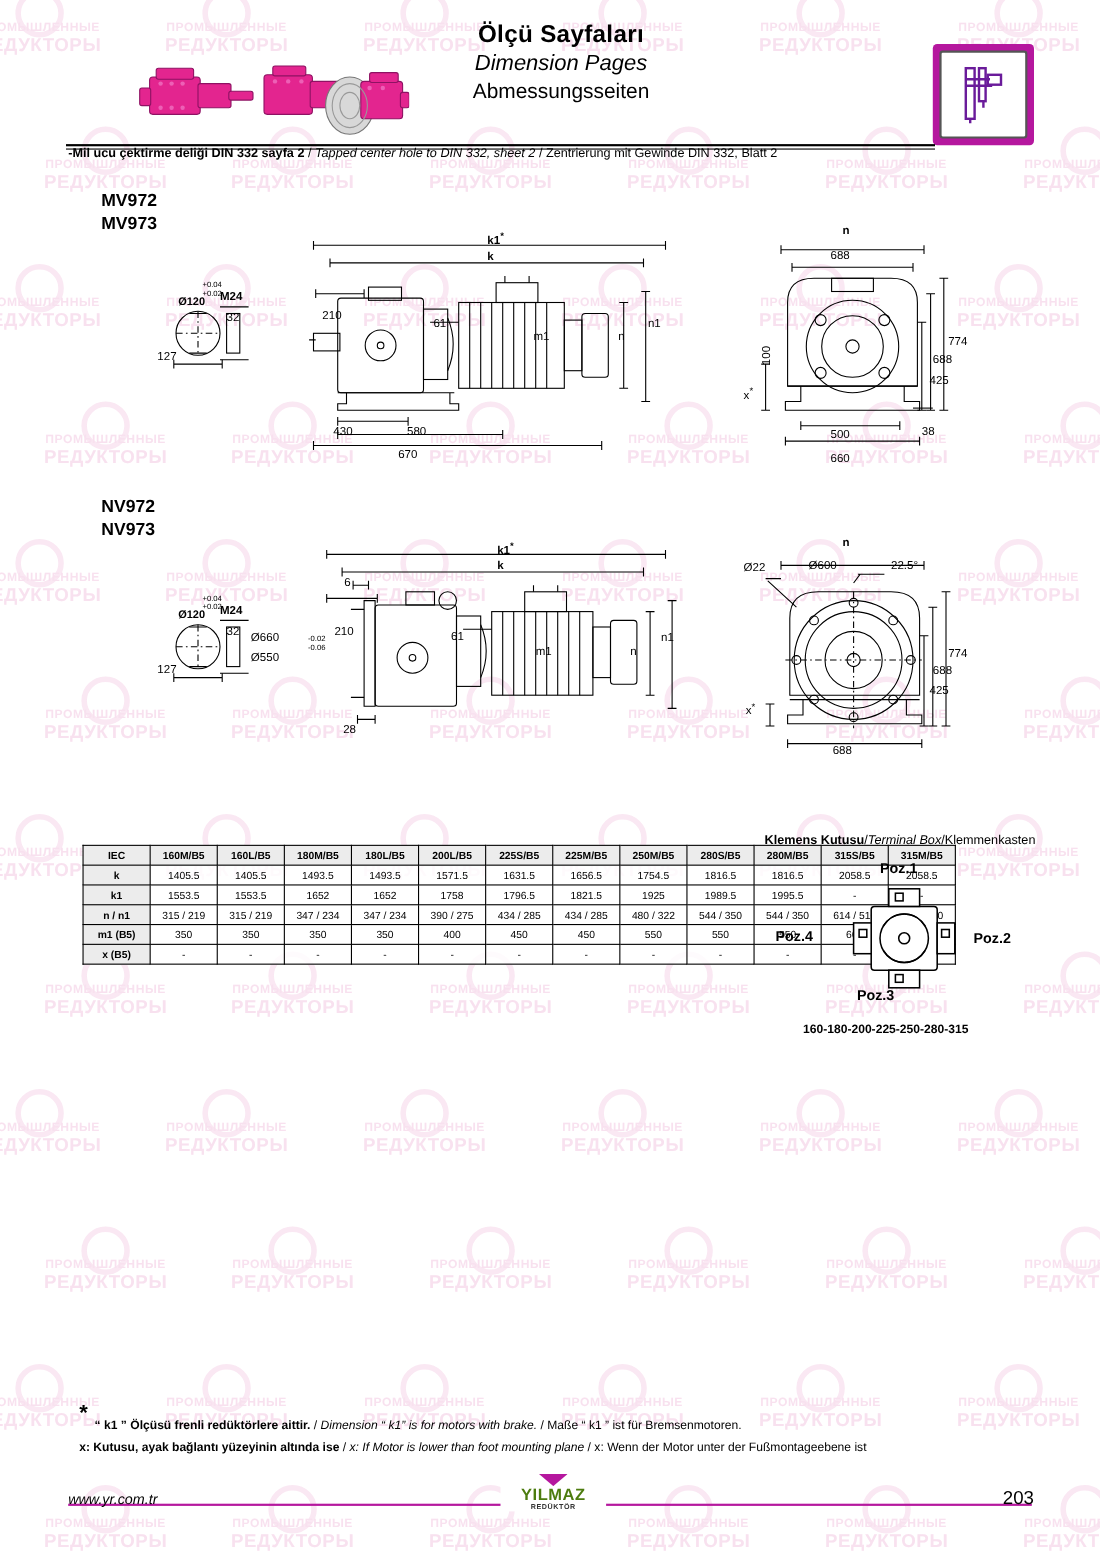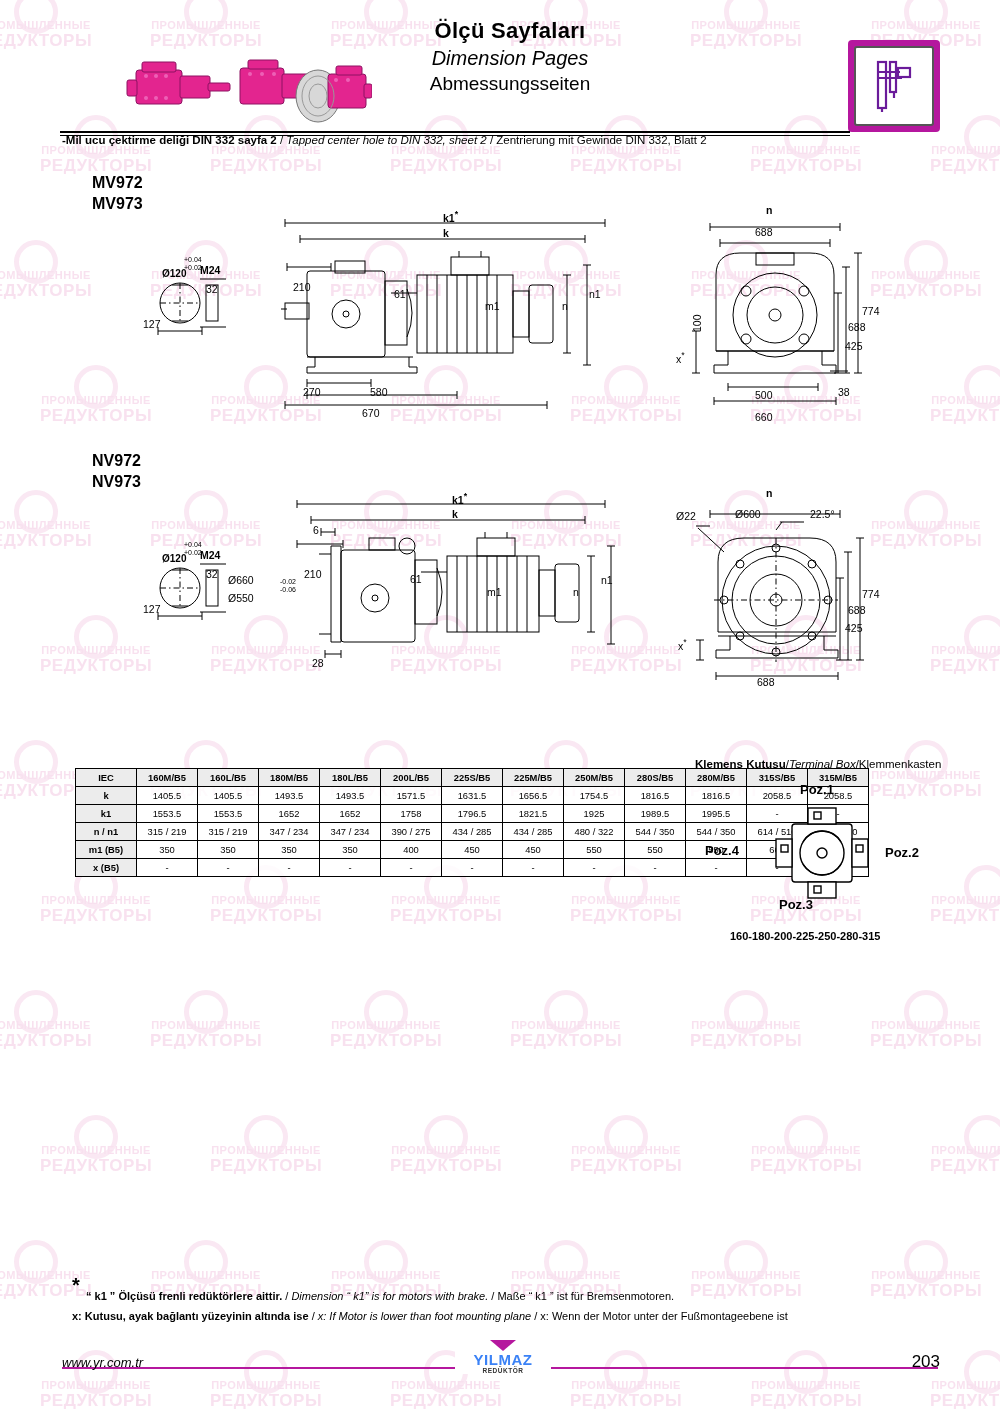--- a/index.html
+++ b/index.html
@@ -63,21 +63,21 @@
   .fn{position:absolute;left:72px;font-size:11px;}
   .fn i{font-style:italic;}
   .fn b{font-weight:bold;}
   .star{position:absolute;left:72px;top:1274px;font-size:20px;font-weight:bold;}
   
   .foot-rule{position:absolute;left:62px;top:1367px;width:876px;border-top:2px solid #b5179e;}
   .site{position:absolute;left:62px;top:1355px;font-size:13px;font-style:italic;}
   .pageno{position:absolute;right:60px;top:1352px;font-size:17px;}
   .logo{position:absolute;left:455px;top:1340px;width:96px;height:34px;background:#fff;
     display:flex;flex-direction:column;align-items:center;justify-content:center;}
-  .logo .n{font-size:15px;font-weight:bold;color:#3b82f6;letter-spacing:.5px;line-height:1;}
+  .logo .n{font-size:15px;font-weight:bold;color:#4d7c0f;letter-spacing:.5px;line-height:1;}
   .logo .s{font-size:6.5px;font-weight:bold;color:#333;letter-spacing:.5px;}
 </style>
 </head>
 <body>
 
 <div class="wm-layer" id="wmLayer">
     <div class="wm" style="left: -20px; top: 20px;">
       <span class="gear"></span>
       <span class="l1">ПРОМЫШЛЕННЫЕ</span>
       <span class="l2">РЕДУКТОРЫ</span>
@@ -578,21 +578,21 @@
       </g>
     </svg>
   </div>
   <div class="dimtxt b" style="left:443px;top:209px;"><span>k1</span><sup>*</sup></div>
   <div class="dimtxt b" style="left:443px;top:227px;">k</div>
   <div class="dimtxt" style="left:293px;top:281px;">210</div>
   <div class="dimtxt" style="left:394px;top:288px;">61</div>
   <div class="dimtxt" style="left:485px;top:300px;">m1</div>
   <div class="dimtxt" style="left:562px;top:300px;">n</div>
   <div class="dimtxt" style="left:589px;top:288px;">n1</div>
-  <div class="dimtxt" style="left:303px;top:386px;">270</div>
+  <div class="dimtxt" style="left:303px;top:386px;">430</div>
   <div class="dimtxt" style="left:370px;top:386px;">580</div>
   <div class="dimtxt" style="left:362px;top:407px;">670</div>
 
   <div class="dwg" style="left:680px;top:205px;width:230px;height:205px;">
     <svg width="230" height="205" viewBox="0 0 230 205">
       <g stroke="#000" fill="none" stroke-width="1">
         <path d="M30 22 h130 M30 18 v8 M160 18 v8"></path>
         <path d="M40 38 h110 M40 34 v8 M150 34 v8"></path>
 
         <path d="M36 70 q0 -22 24 -22 h70 q24 0 24 22 v76 h-118 z"></path>

